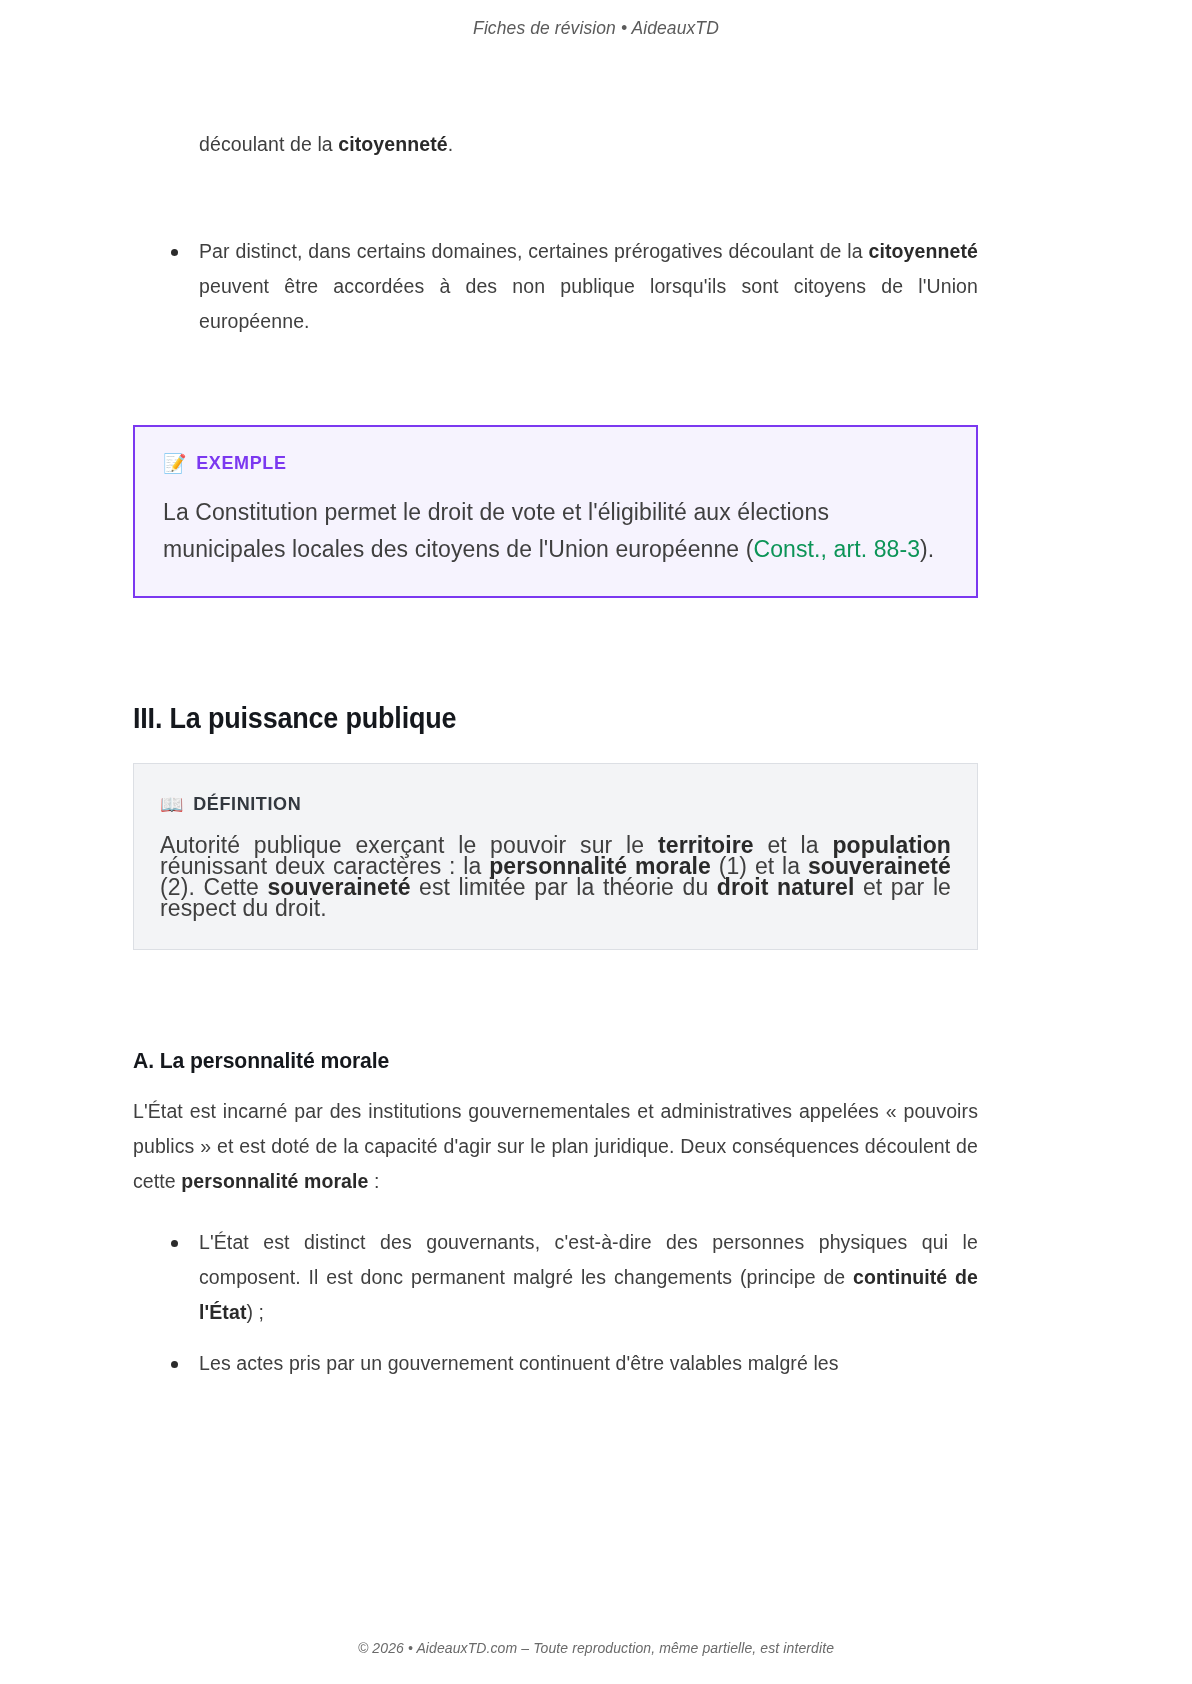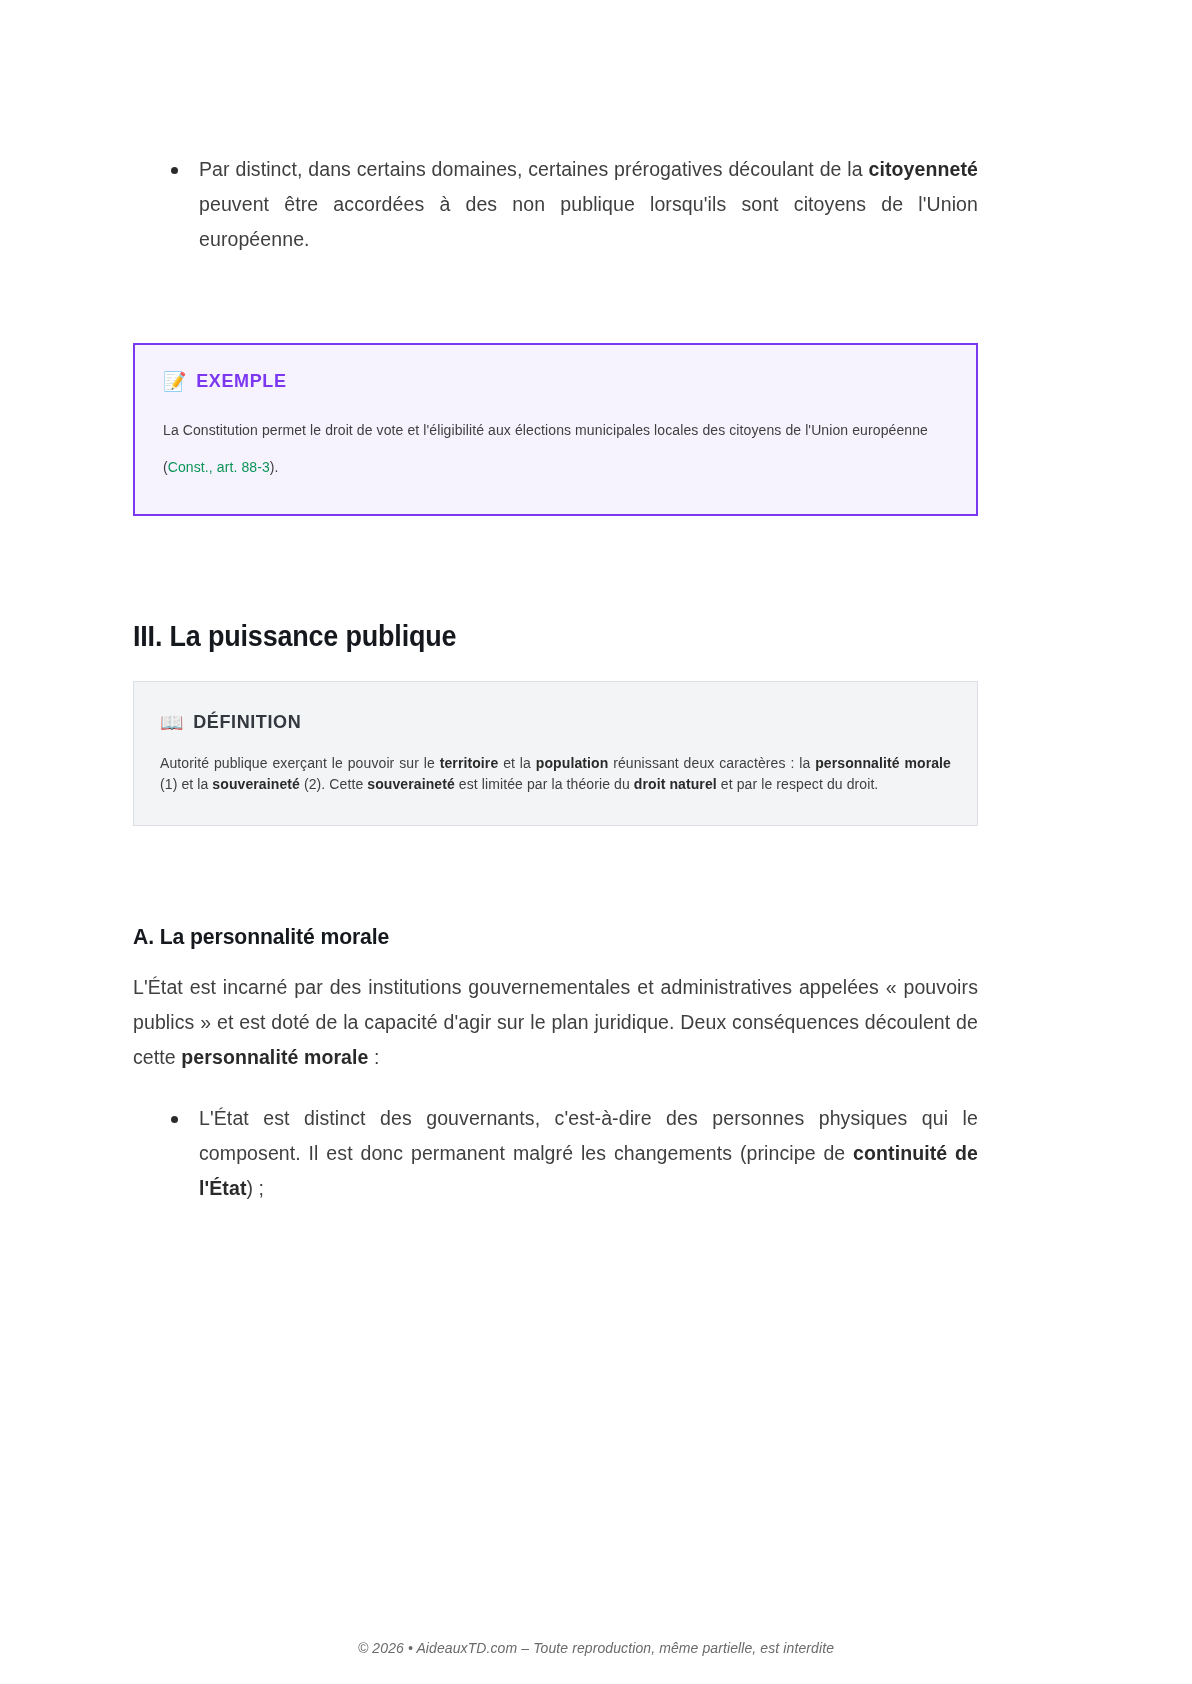--- a/index.html
+++ b/index.html
@@ -108,21 +108,21 @@
     font-size: 18px;
     font-weight: 700;
     letter-spacing: 0.6px;
     display: flex;
     align-items: center;
     gap: 9px;
     margin-bottom: 20px;
   }
   .callout-example .callout-title { color: #7b38f0; }
   .callout-body {
-    font-size: 14px;
+    font-size: 23px;
     line-height: 37px;
     color: #3f3f3f;
     text-align: left;
     letter-spacing: 0.1px;
   }
   .callout-icon {
     font-size: 19px;
     line-height: 1;
     display: inline-block;
   }
@@ -173,23 +173,25 @@
     color: #6a6a6a;
     padding-bottom: 28px;
     letter-spacing: 0.1px;
   }
 </style>
 </head>
 <body>
 
 <div class="page">
 
+  <div class="running-header">Fiches de révision • AideauxTD</div>
 
   <div class="content">
 
+    <p class="body-text indent"><span>découlant de la </span><b>citoyenneté</b><span>.</span></p>
 
     <div class="spacer-lg"></div>
 
     <ul class="bullets">
       <li><span>Par distinct, dans certains domaines, certaines prérogatives découlant de la </span><b>citoyenneté</b><span> peuvent être accordées à des non publique lorsqu'ils sont citoyens de l'Union européenne.</span></li>
     </ul>
 
     <div class="spacer-lg"></div>
     <div style="height:22px"></div>
 
@@ -218,19 +220,20 @@
     <div style="height:34px"></div>
 
     <h3 class="sub-heading">A. La personnalité morale</h3>
 
     <p class="body-text"><span>L'État est incarné par des institutions gouvernementales et administratives appelées « pouvoirs publics » et est doté de la capacité d'agir sur le plan juridique. Deux conséquences découlent de cette </span><b>personnalité morale</b><span> :</span></p>
 
     <div class="spacer-sm"></div>
 
     <ul class="bullets">
       <li><span>L'État est distinct des gouvernants, c'est-à-dire des personnes physiques qui le composent. Il est donc permanent malgré les changements (principe de </span><b>continuité de l'État</b><span>) ;</span></li>
+      <li><span>Les actes pris par un gouvernement continuent d'être valables malgré les</span></li>
     </ul>
 
   </div>
 
   <div class="running-footer">© 2026 • AideauxTD.com – Toute reproduction, même partielle, est interdite</div>
 
 </div>
 
 </body></html>

